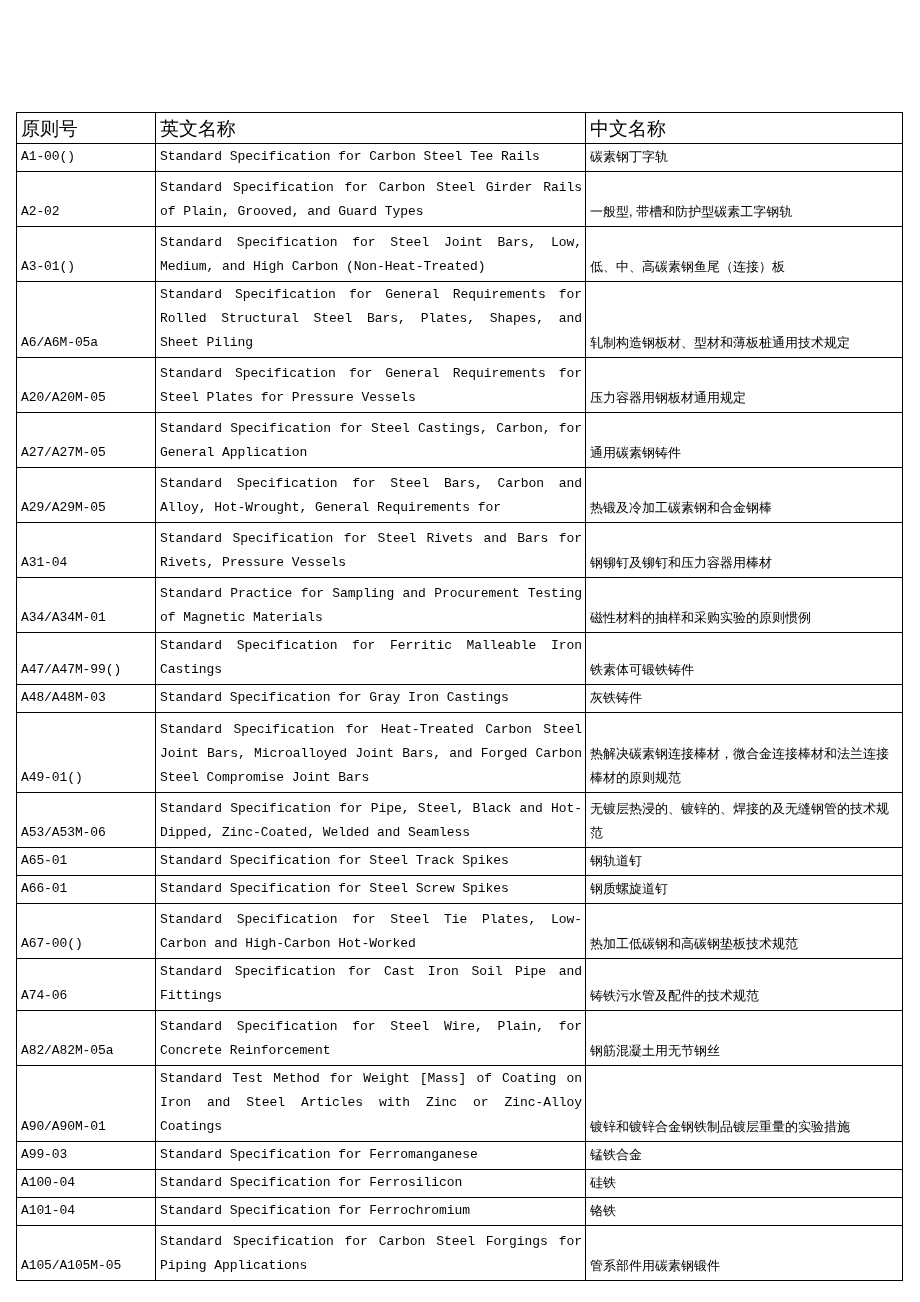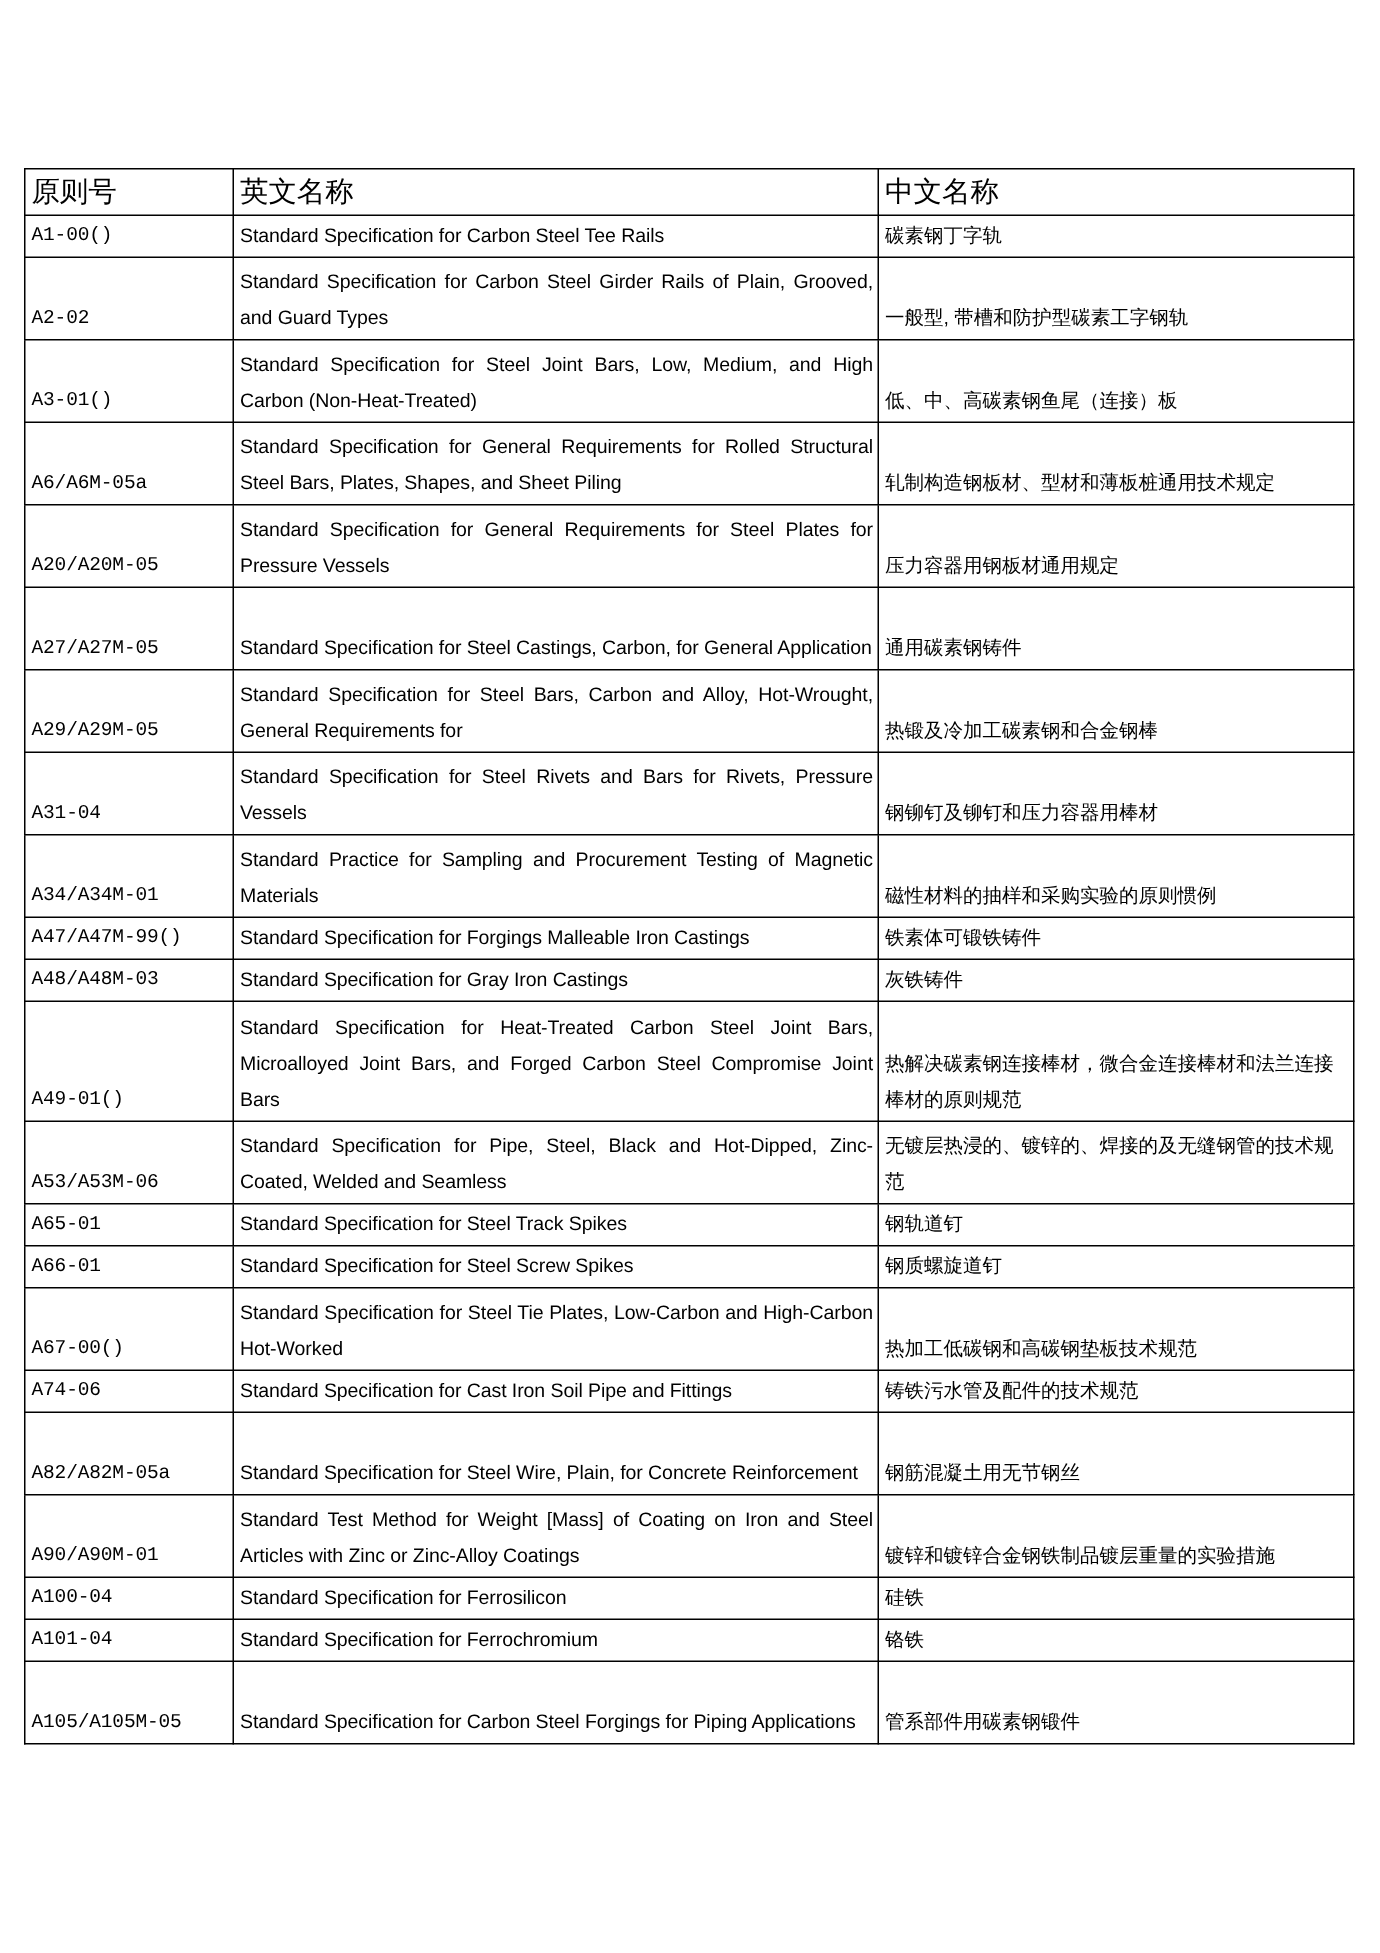--- a/index.html
+++ b/index.html
@@ -41,21 +41,21 @@
   col.c-en    { width: 430px; }
   col.c-zh    { width: 317px; }
 
   td.code {
     font-family: "Liberation Mono", "DejaVu Sans Mono", monospace;
     font-size: 12.5px;
     letter-spacing: -0.1px;
     white-space: nowrap;
   }
   td.en {
-    font-family: Liberation Sans, sans-serif;
+    font-family: Liberation Mono, monospace;
     font-size: 12.3px;
     letter-spacing: -0.05px;
     text-align: justify;
     text-justify: inter-word;
   }
   td.zh {
     font-family: Liberation Sans, sans-serif;
     font-size: 13px;
   }
   tr.header td {
@@ -131,21 +131,21 @@
           <td class="en">Standard Specification for Steel Rivets and Bars for Rivets, Pressure Vessels</td>
           <td class="zh">钢铆钉及铆钉和压力容器用棒材</td>
         </tr>
         <tr class="h2">
           <td class="code">A34/A34M-01</td>
           <td class="en">Standard Practice for Sampling and Procurement Testing of Magnetic Materials</td>
           <td class="zh">磁性材料的抽样和采购实验的原则惯例</td>
         </tr>
         <tr class="h1">
           <td class="code">A47/A47M-99()</td>
-          <td class="en">Standard Specification for Forgings Malleable Iron Castings</td>
+          <td class="en">Standard Specification for Ferritic Malleable Iron Castings</td>
           <td class="zh">铁素体可锻铁铸件</td>
         </tr>
         <tr class="h1">
           <td class="code">A48/A48M-03</td>
           <td class="en">Standard Specification for Gray Iron Castings</td>
           <td class="zh">灰铁铸件</td>
         </tr>
         <tr class="h3">
           <td class="code">A49-01()</td>
           <td class="en">Standard Specification for Heat-Treated Carbon Steel Joint Bars, Microalloyed Joint Bars, and Forged Carbon Steel Compromise Joint Bars</td>
@@ -178,20 +178,25 @@
         </tr>
         <tr class="h2">
           <td class="code">A82/A82M-05a</td>
           <td class="en">Standard Specification for Steel Wire, Plain, for Concrete Reinforcement</td>
           <td class="zh">钢筋混凝土用无节钢丝</td>
         </tr>
         <tr class="h2">
           <td class="code">A90/A90M-01</td>
           <td class="en">Standard Test Method for Weight [Mass] of Coating on Iron and Steel Articles with Zinc or Zinc-Alloy Coatings</td>
           <td class="zh">镀锌和镀锌合金钢铁制品镀层重量的实验措施</td>
+        </tr>
+        <tr class="h1">
+          <td class="code">A99-03</td>
+          <td class="en">Standard Specification for Ferromanganese</td>
+          <td class="zh">锰铁合金</td>
         </tr>
         <tr class="h1">
           <td class="code">A100-04</td>
           <td class="en">Standard Specification for Ferrosilicon</td>
           <td class="zh">硅铁</td>
         </tr>
         <tr class="h1">
           <td class="code">A101-04</td>
           <td class="en">Standard Specification for Ferrochromium</td>
           <td class="zh">铬铁</td>

